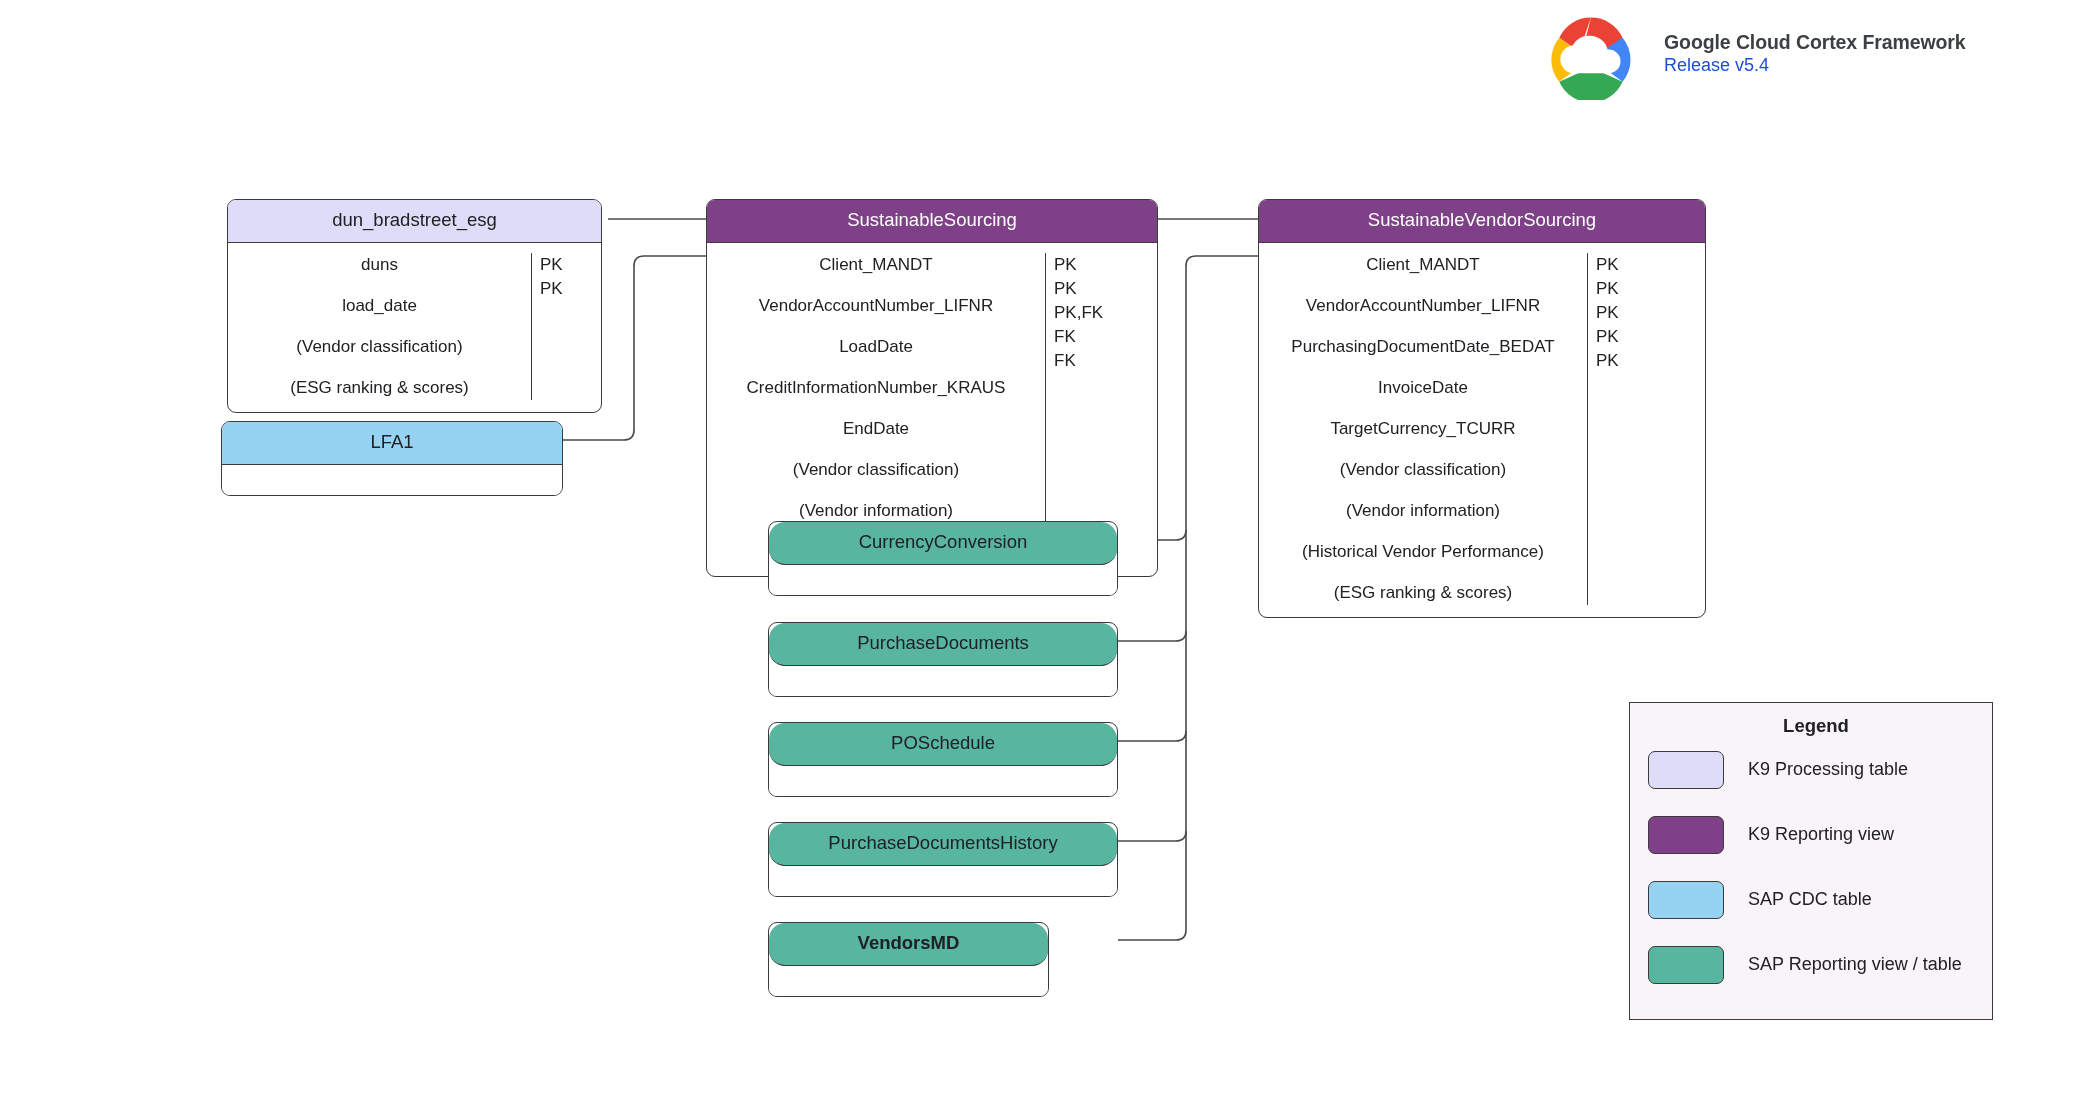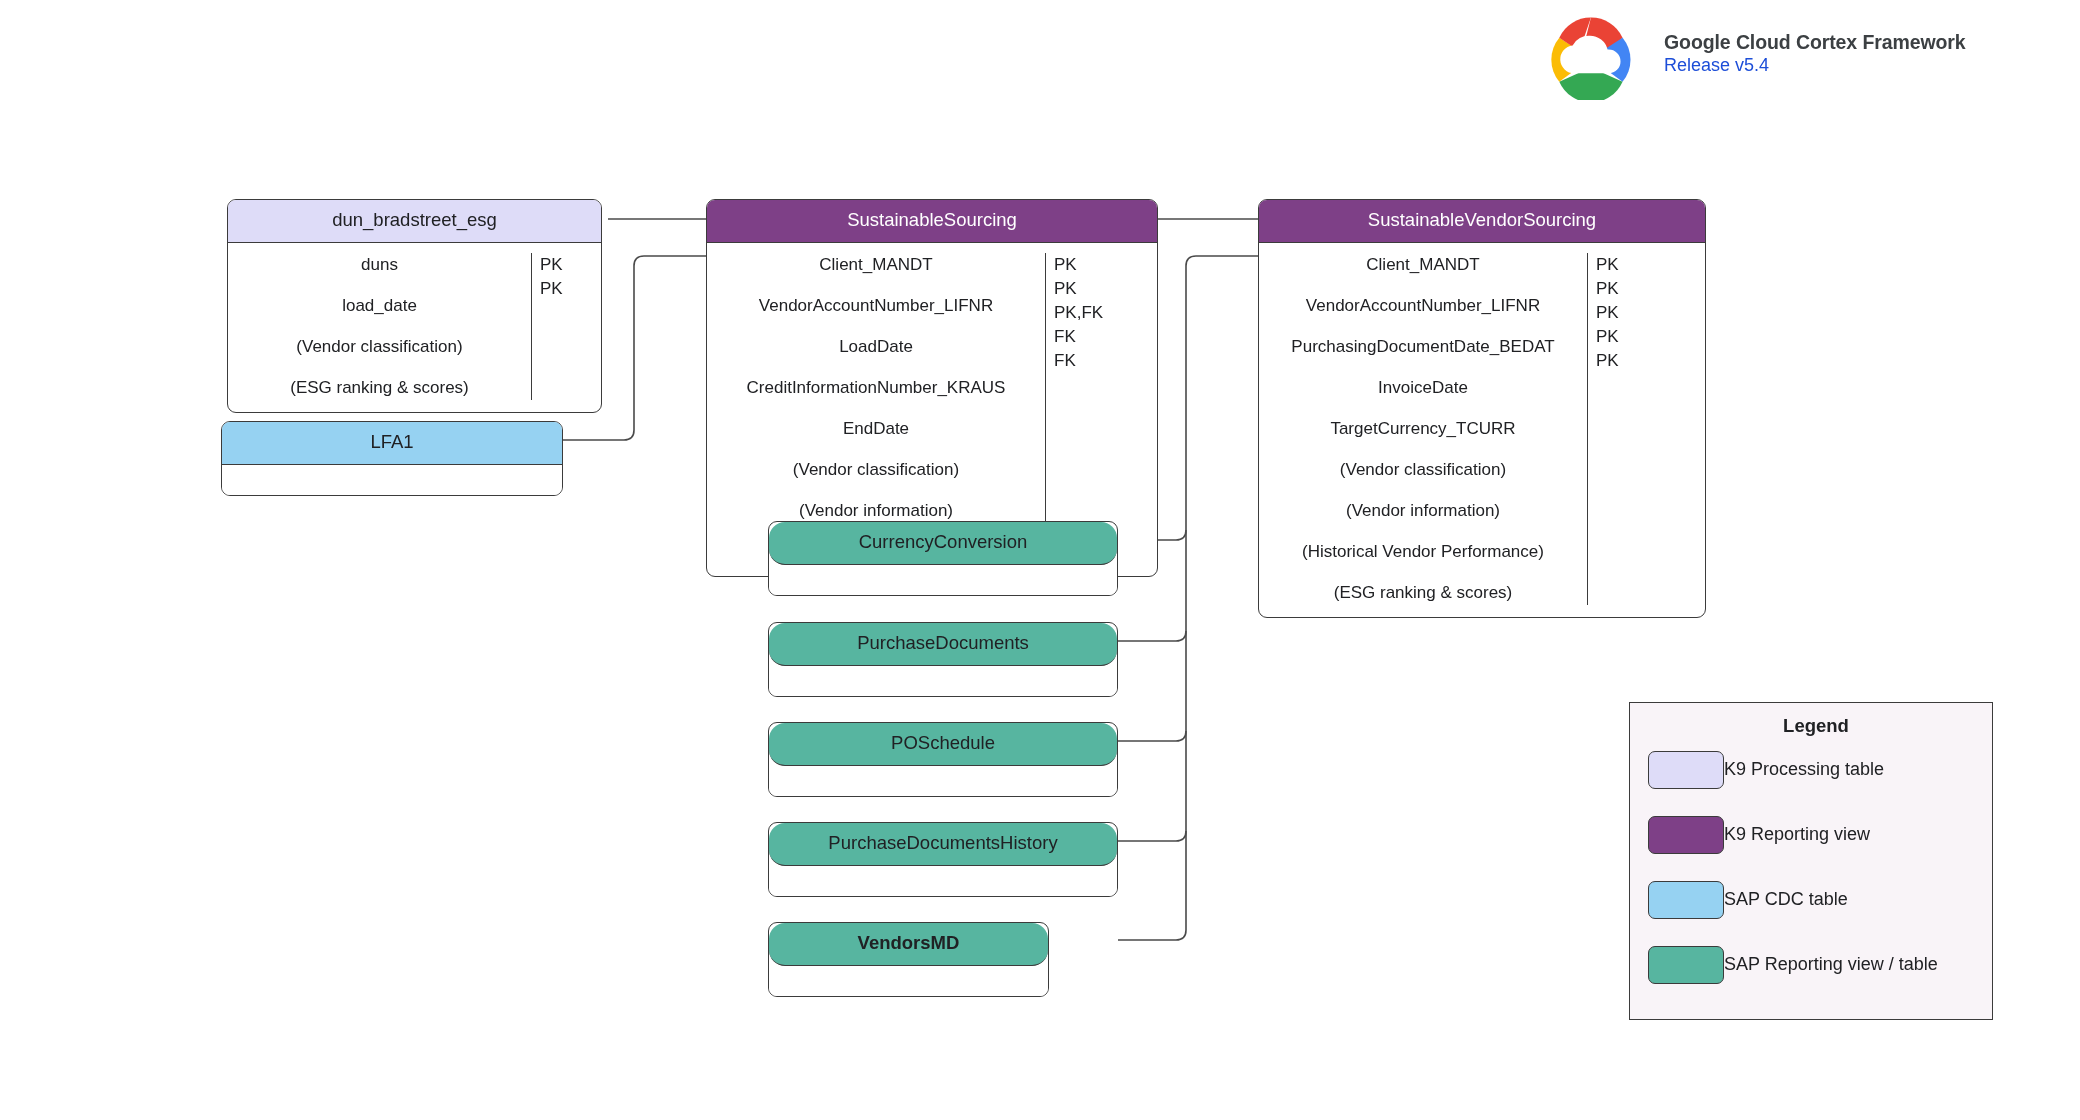--- a/index.html
+++ b/index.html
@@ -117,20 +117,21 @@
     font-weight: bold;
     color: #202124;
     padding-top: 12px;
     padding-left: 10px;
   }
   .legend-row {
     display: flex;
     align-items: center;
     height: 65px;
     padding-left: 18px;
+    gap: 24px;
   }
   .legend-swatch {
     width: 76px; height: 38px;
     border: 1.4px solid #3b3b3b;
     border-radius: 7px;
     flex: 0 0 auto;
   }
   .legend-label {
     font-size: 18px;
     color: #202124;

